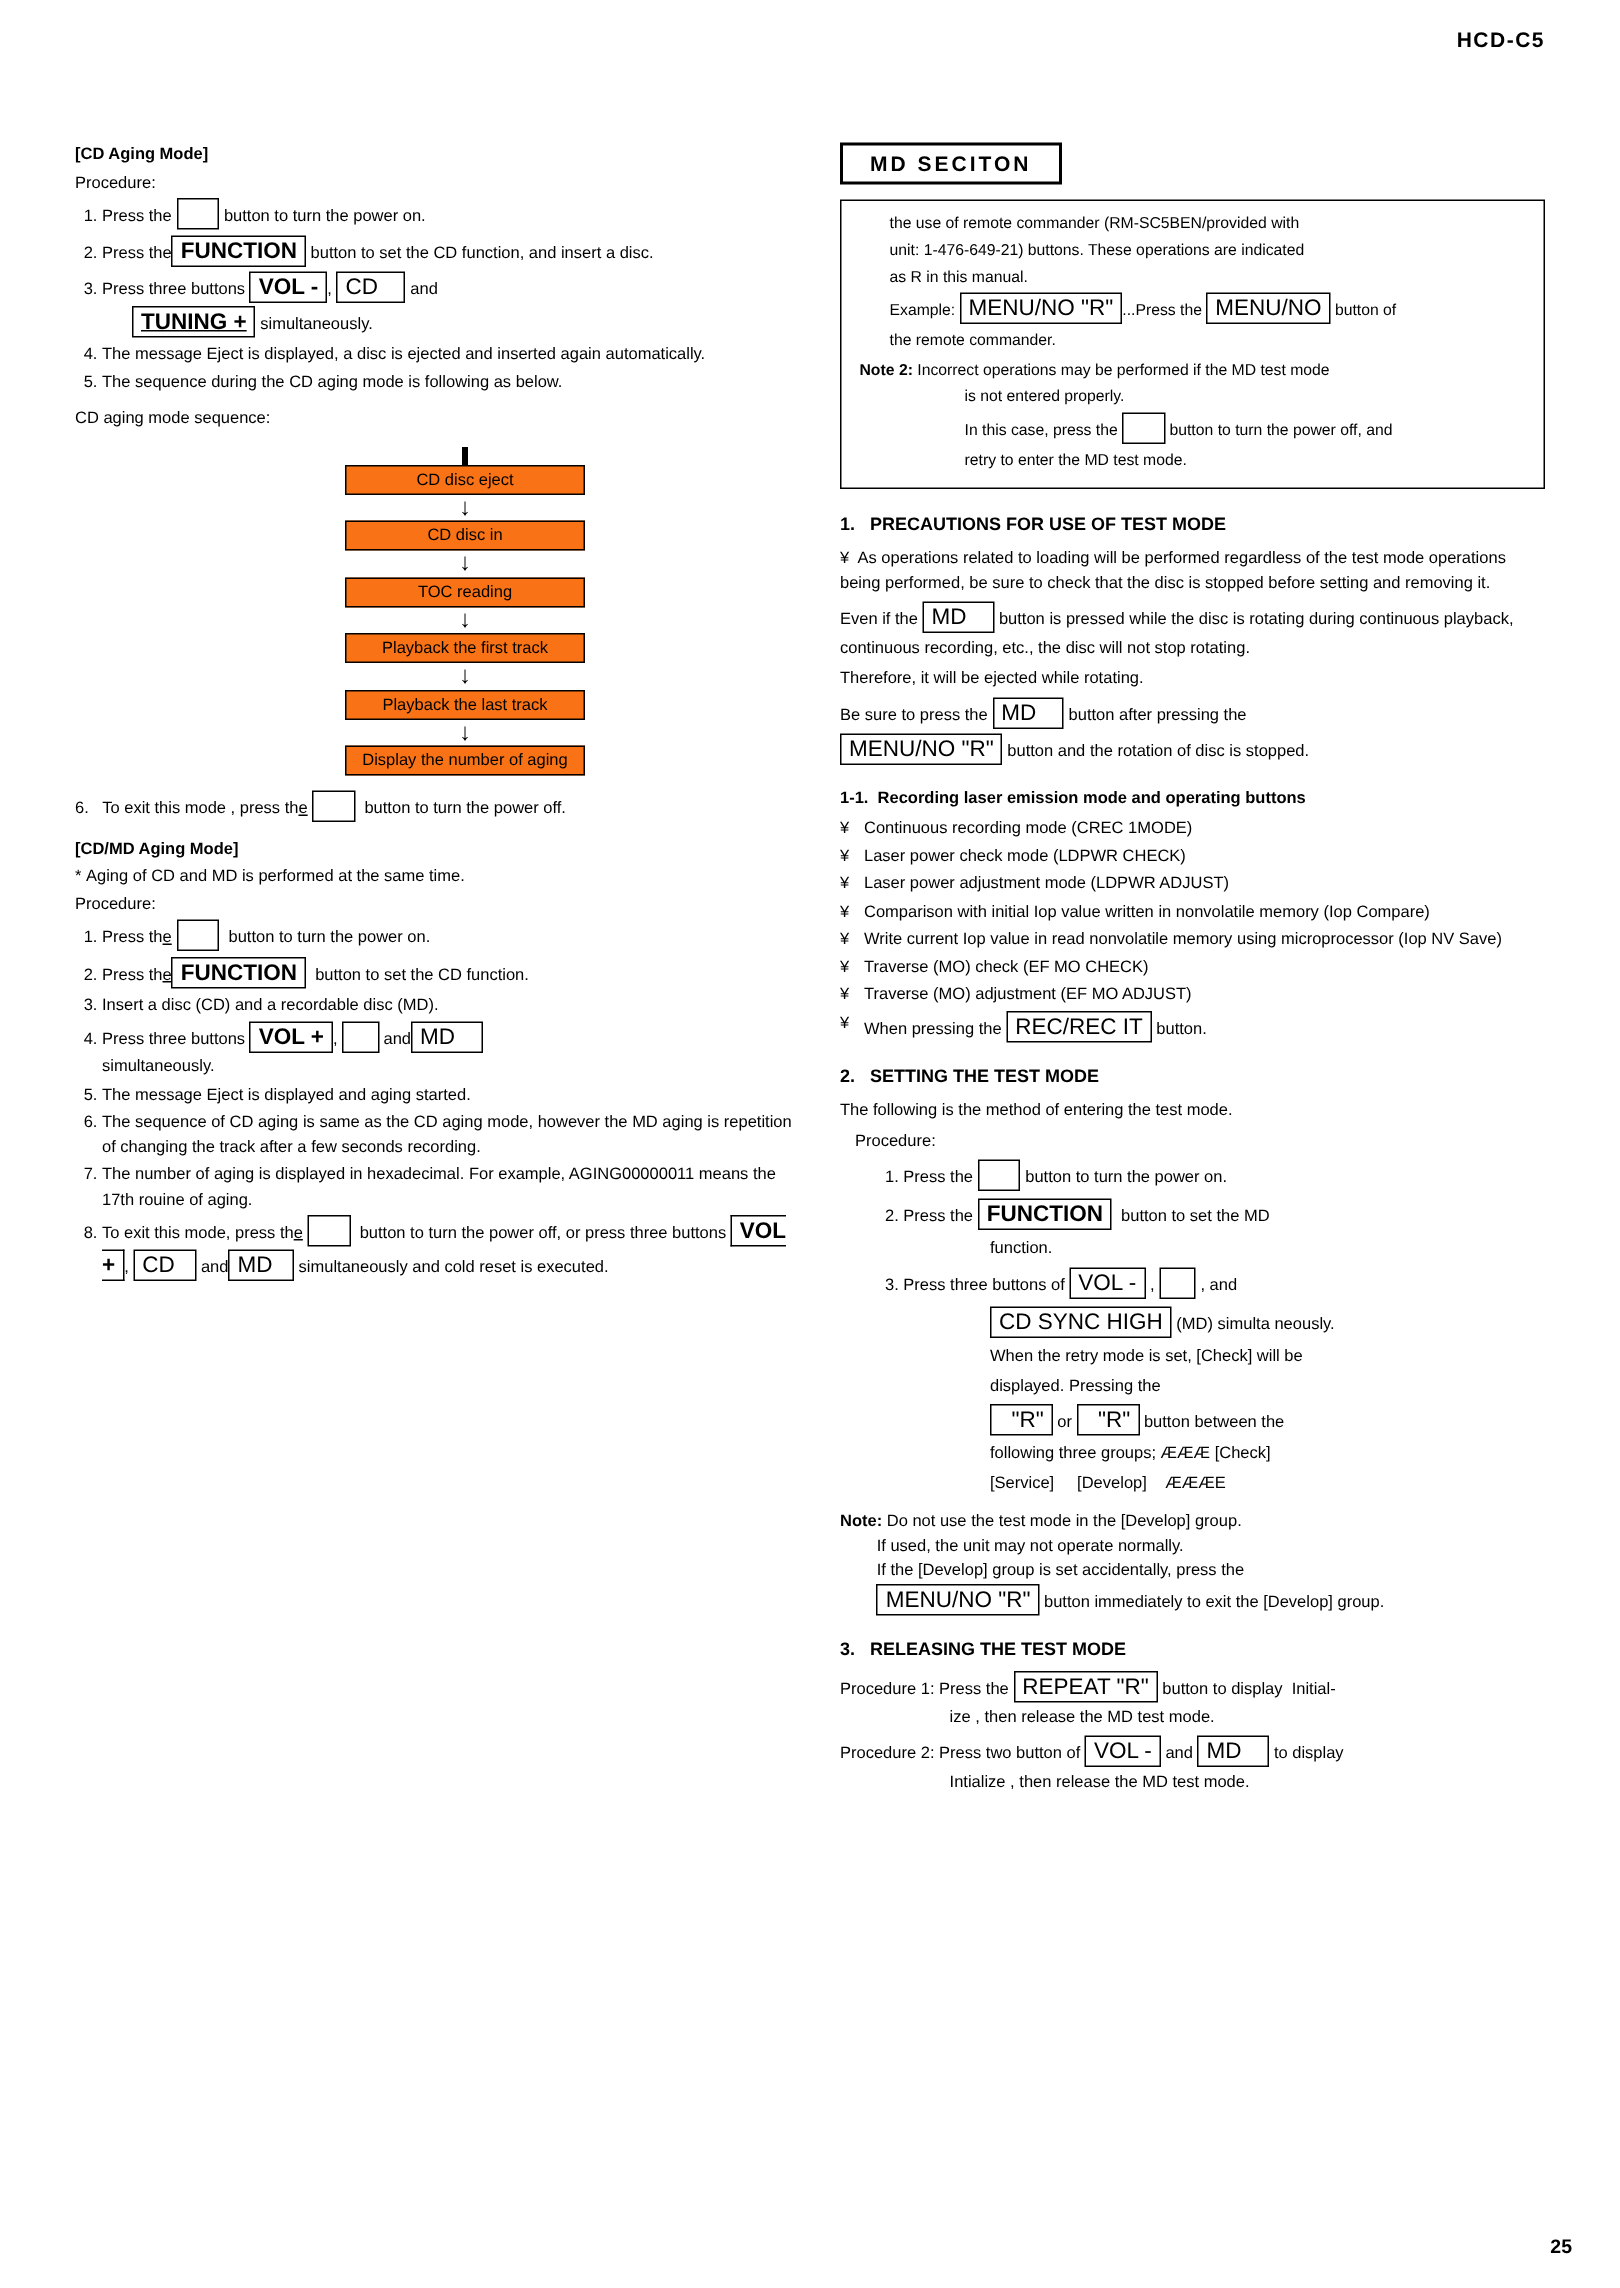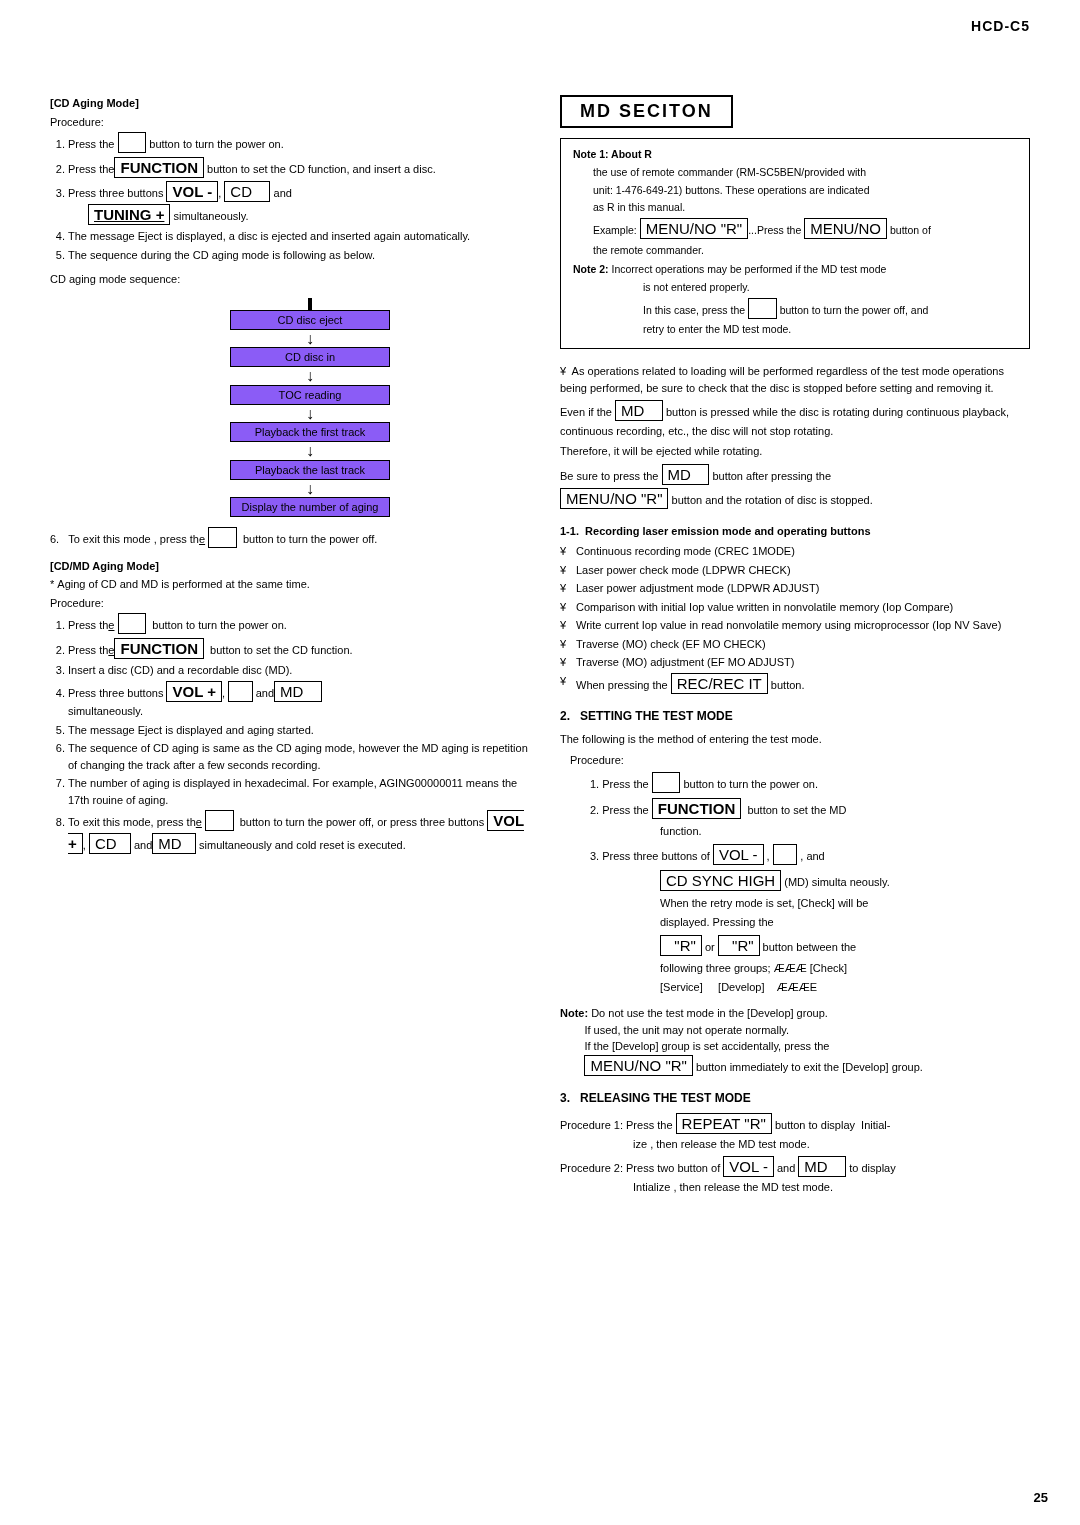--- a/index.html
+++ b/index.html
@@ -69,31 +69,31 @@
       align-items: center;
       margin: 10px 0 10px 40px;
       gap: 0;
     }
     .flow-box {
       border: 1px solid #000;
       padding: 3px 2px;
       font-size: 11px;
       text-align: center;
       min-width: 160px;
-      background: #8b5cf6;
+      background: #f97316;
     }
     .flow-arrow {
       font-size: 16px;
       line-height: 1.1;
       color: #000;
     }
     .md-section-header {
       border: 2px solid #000;
       padding: 4px 18px;
-      font-size: 18px;
+      font-size: 14px;
       font-weight: bold;
       letter-spacing: 2px;
       display: inline-block;
       margin-bottom: 10px;
     }
     .note-box {
       border: 1px solid #000;
       padding: 8px 12px;
       margin-bottom: 14px;
       font-size: 10.5px;
@@ -220,34 +220,34 @@
 
     </div>
 
     <div class="right-col">
 
       
       <div class="md-section-header">MD  SECITON</div>
 
       
       <div class="note-box">
-        <p><span class="bold">Note 1: About  R</span></p>
         <p class="indent-1">the use of remote commander (RM-SC5BEN/provided with</p>
         <p class="indent-1">unit: 1-476-649-21) buttons. These operations are indicated</p>
         <p class="indent-1">as  R  in this manual.</p>
         <p class="indent-1">Example: <span class="inline-box">MENU/NO "R"</span>...Press the <span class="inline-box">MENU/NO</span> button of</p>
         <p class="indent-1">the remote commander.</p>
         <p class="mt4"><span class="bold">Note 2:</span> Incorrect operations may be performed if the MD test mode</p>
         <p class="indent-2">is not entered properly.</p>
         <p class="indent-2">In this case, press the <span class="inline-box">&nbsp;&nbsp;&nbsp;&nbsp;</span> button to turn the power off, and</p>
         <p class="indent-2">retry to enter the MD test mode.</p>
       </div>
 
       
       <div class="numbered-section">
+        <p class="numbered-section-title">1.&nbsp;&nbsp; PRECAUTIONS FOR USE OF TEST MODE</p>
         <p>¥&nbsp; As operations related to loading will be performed regardless of the test mode operations being performed, be sure to check that the disc is stopped before setting and removing it.</p>
         <p class="mt4">Even if the <span class="inline-box">MD&nbsp;&nbsp;&nbsp;</span> button is pressed while the disc is rotating during continuous playback, continuous recording, etc., the disc will not stop rotating.</p>
         <p class="mt4">Therefore, it will be ejected while rotating.</p>
         <p class="mt4">Be sure to press the <span class="inline-box">MD&nbsp;&nbsp;&nbsp;</span>  button after pressing the</p>
         <p><span class="inline-box">MENU/NO "R"</span> button and the rotation of disc is stopped.</p>
       </div>
 
       
       <div class="numbered-section">
         <p class="sub-section-title">1-1.&nbsp; Recording laser emission mode and operating buttons</p>

